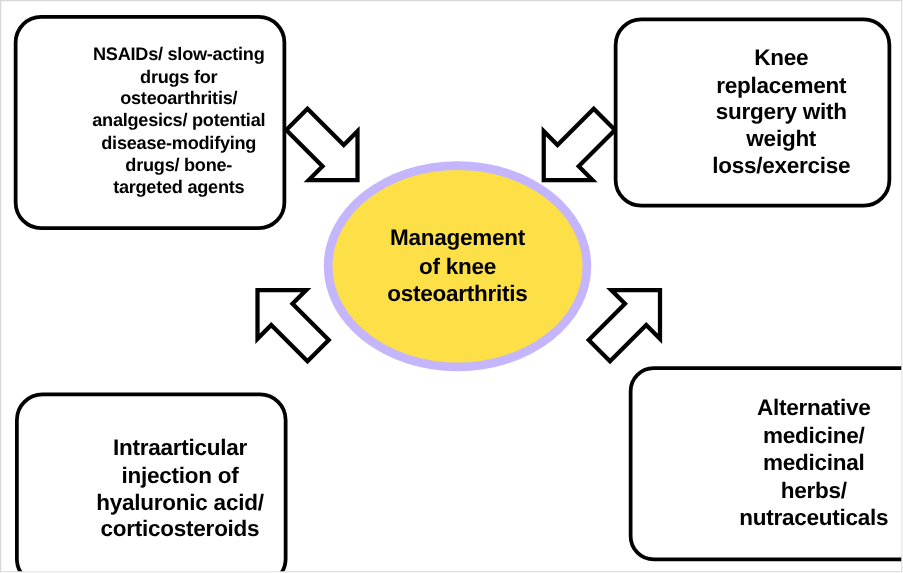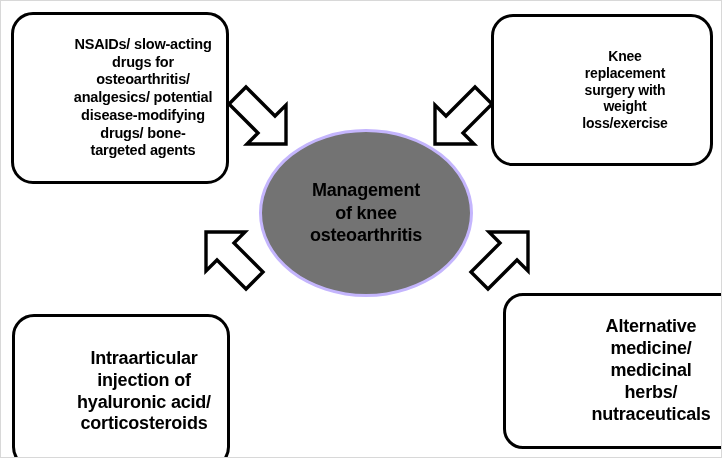--- a/index.html
+++ b/index.html
@@ -53,21 +53,21 @@
     font-size: 14.5px;
     line-height: 1.22;
   }
   #box-surgical {
     left: 490px;
     top: 13px;
     width: 222px;
     height: 152px;
   }
   #box-surgical .node-text {
-    font-size: 14px;
+    font-size: 18px;
     line-height: 1.2;
   }
   #box-injection {
     left: 11px;
     top: 293px;
     width: 218px;
     height: 155px;
     margin-top: 20px;
   }
   #box-injection .node-text {
@@ -86,23 +86,23 @@
     line-height: 1.22;
   }
   
   #center-node {
     position: absolute;
     left: 258px;
     top: 128px;
     width: 214px;
     height: 168px;
     box-sizing: border-box;
-    border: 3px solid #c4b5fd;
+    border: 7px solid #c4b5fd;
     border-radius: 50%;
-    background: #737373;
+    background: #fde047;
     display: flex;
     align-items: center;
     justify-content: center;
     text-align: center;
     z-index: 3;
   }
   #center-node .node-text {
     font-size: 18px;
     line-height: 1.25;
   }

